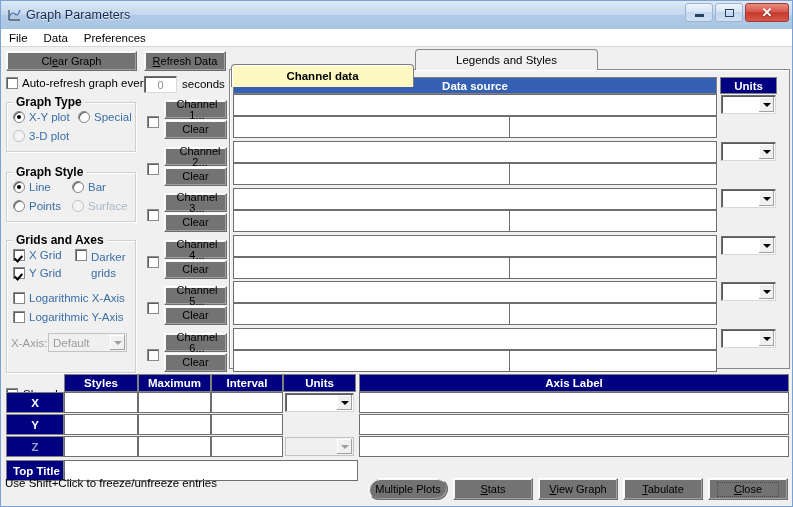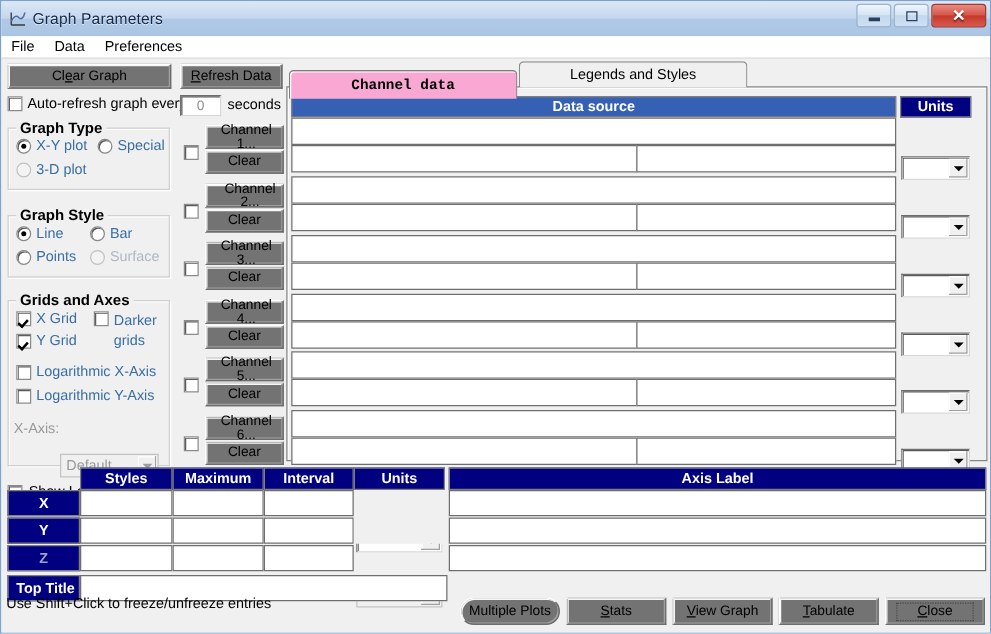--- a/index.html
+++ b/index.html
@@ -129,21 +129,20 @@
   .group > .gtitle {
     position: absolute; top: -8px; left: 6px; background: #f0f0f0;
     padding: 0 3px; font-size: 12px; font-weight: bold; color: #000;
     white-space: nowrap;
   }
 
   .ddown {
     position: relative; background: #fff;
     border: 1px solid #6d6d6d; border-right-color: #d8d8d8; border-bottom-color: #d8d8d8;
     box-shadow: inset 1px 1px 0 #5a5a5a;
-    margin-top: 30px;
   }
   .ddown .arrowbox {
     position: absolute; right: 1px; top: 1px; bottom: 1px; width: 15px;
     background: #f0f0f0;
     box-shadow: inset -1px -1px 0 #a0a0a0, inset 1px 1px 0 #ffffff;
     display: flex; align-items: center; justify-content: center;
   }
   .ddown .arrowbox::after {
     content: ""; width: 0; height: 0;
     border-left: 4px solid transparent; border-right: 4px solid transparent;
@@ -156,24 +155,23 @@
   .tabstrip { position: absolute; left: 228px; top: 0px; width: 561px; height: 22px; }
   .tab {
     position: absolute; top: 1px; height: 21px;
     background: #f0f0f0;
     border: 1px solid #888; border-bottom: none;
     border-radius: 4px 4px 0 0;
     display: flex; align-items: center; justify-content: center;
     font-size: 11.5px; color: #000; cursor: default;
   }
   .tab.active {
-    top: 8px; height: 23px; font-weight: bold; z-index: 3;
-    background: #f9a8d4; border-color: #7d7d7d;
+    top: 16px; height: 23px; font-weight: bold; z-index: 3;
+    background: #fef9c3; border-color: #7d7d7d;
     box-shadow: inset 1px 1px 0 #fff;
-    font-family: Liberation Mono, monospace;
   }
   .tabpanel {
     position: absolute; left: 228px; top: 21px; width: 561px; height: 300px;
     background: #f0f0f0; border: 1px solid #888;
     box-shadow: inset 1px 1px 0 #fff;
   }
 
   
   .hdr-src {
     position: absolute; background: #3560b4; color: #fff;

